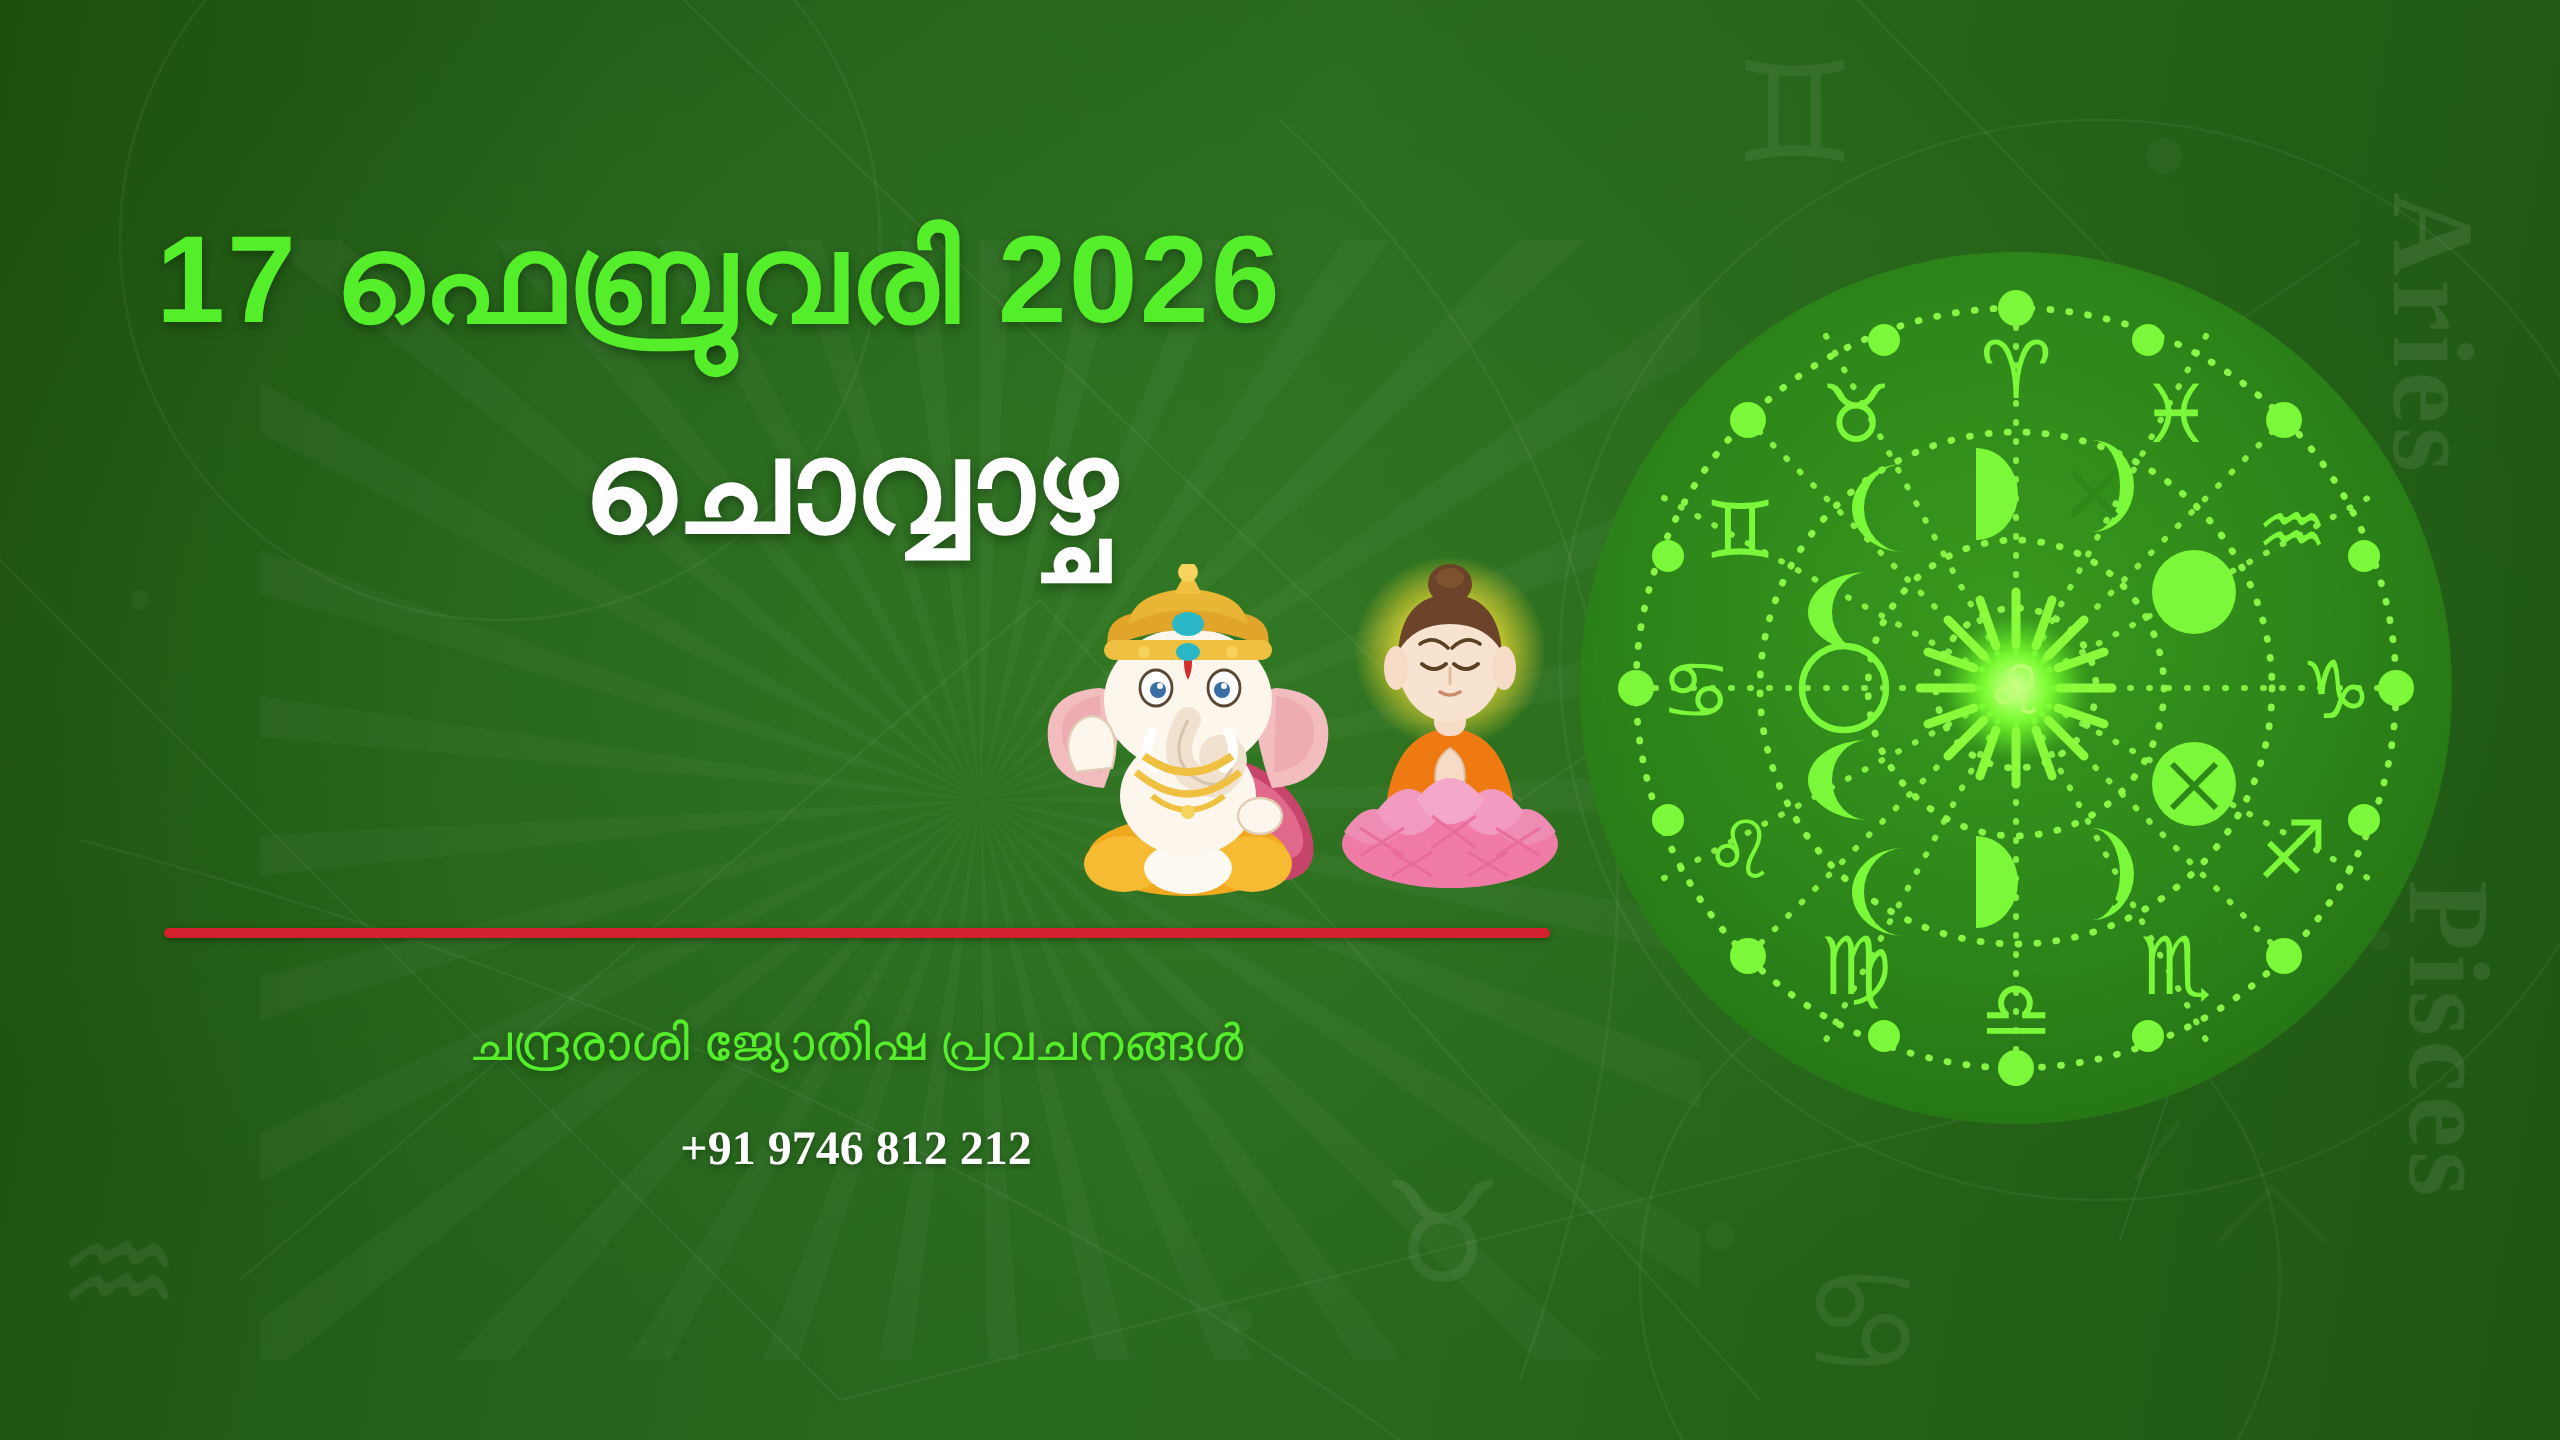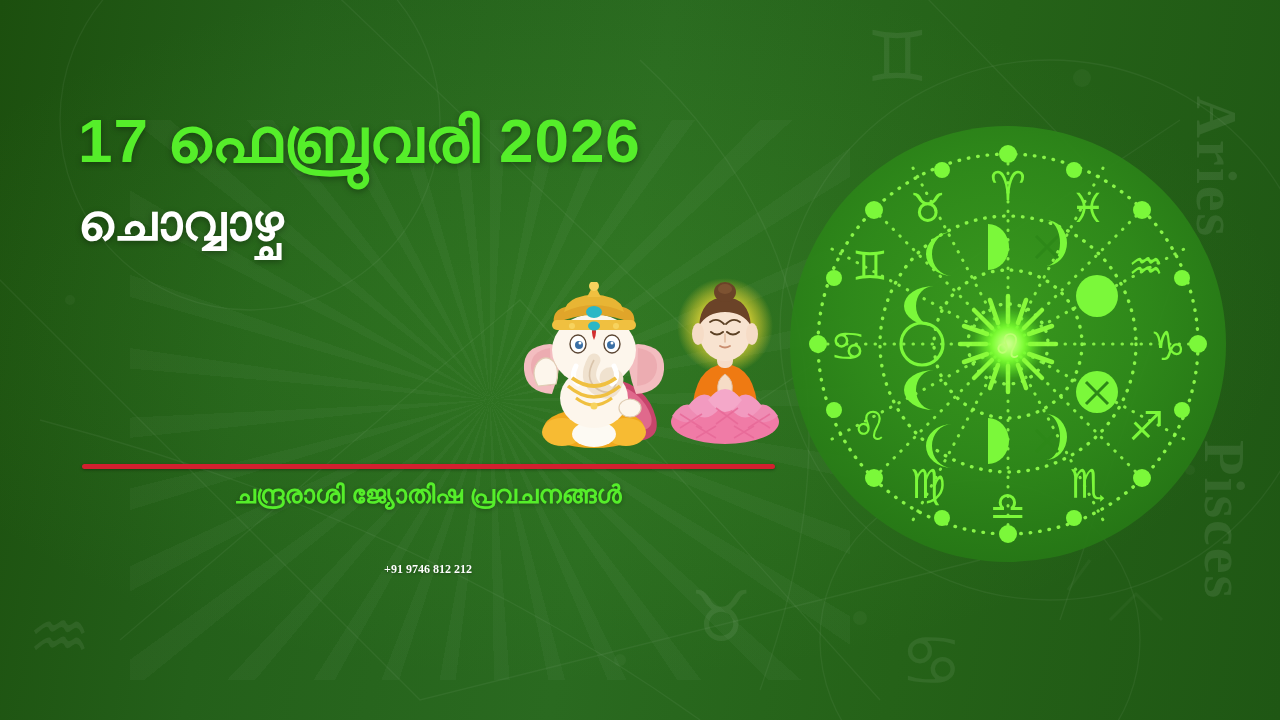--- a/index.html
+++ b/index.html
@@ -42,60 +42,60 @@
 
   
   .date-line{
     position:absolute;left:78px;top:108px;width:700px;
     font-size:62px;font-weight:700;letter-spacing:1px;
     color:#55EE2A;line-height:1.05;
     text-shadow:0 2px 6px rgba(0,0,0,.35);
     font-family:"Liberation Sans",sans-serif;
   }
   .weekday{
-    position:absolute;left:78px;top:196px;width:694px;
-    text-align:left;font-size:50px;font-weight:700;
+    position:absolute;left:78px;top:208px;width:694px;
+    text-align:center;font-size:65px;font-weight:700;
     color:#ffffff;line-height:1.1;
     text-shadow:0 2px 6px rgba(0,0,0,.35);
   }
   .headline{
     position:absolute;left:78px;top:272px;width:470px;
     font-size:74px;font-weight:700;color:#ffffff;
     line-height:1.02;letter-spacing:-1px;
     text-shadow:0 3px 8px rgba(0,0,0,.4);
   }
   .headline .l2{display:block;}
   .red-rule{
     position:absolute;left:82px;top:464px;width:693px;height:5px;
     background:#D3202F;border-radius:3px;
     box-shadow:0 1px 3px rgba(0,0,0,.35);
   }
   .sub-main{
-    position:absolute;left:78px;top:480px;width:700px;text-align:center;
-    font-size:25px;font-weight:700;color:#55EE2A;
+    position:absolute;left:78px;top:508px;width:700px;text-align:center;
+    font-size:25px;font-weight:400;color:#55EE2A;
     text-shadow:0 1px 4px rgba(0,0,0,.3);
   }
   .prepared-wrap{
     position:absolute;left:78px;top:522px;width:700px;
     display:flex;align-items:center;justify-content:center;gap:14px;
   }
   .bar{
     width:86px;height:24px;flex:none;
     background:linear-gradient(90deg,rgba(255,255,255,0) 0%,rgba(255,255,255,.75) 46%,rgba(255,255,255,.95) 55%,rgba(255,255,255,0) 100%);
     opacity:.85;
   }
   .prepared{
     font-size:19px;font-weight:700;color:#55EE2A;white-space:nowrap;
     text-shadow:0 1px 3px rgba(0,0,0,.3);
   }
   .contact{
     position:absolute;left:78px;top:562px;width:700px;
     display:flex;justify-content:center;gap:48px;
     font-family:"Liberation Serif",serif;
-    font-size:12px;font-weight:700;color:#ffffff;
+    font-size:24px;font-weight:700;color:#ffffff;
     text-shadow:0 1px 3px rgba(0,0,0,.35);
   }
 
   
   .deities{position:absolute;left:520px;top:276px;width:262px;height:178px;}
   .deity{position:absolute;}
   .ganesha{left:0px;top:6px;width:148px;height:172px;}
   .buddha{left:148px;top:0px;width:114px;height:170px;}
 
   

